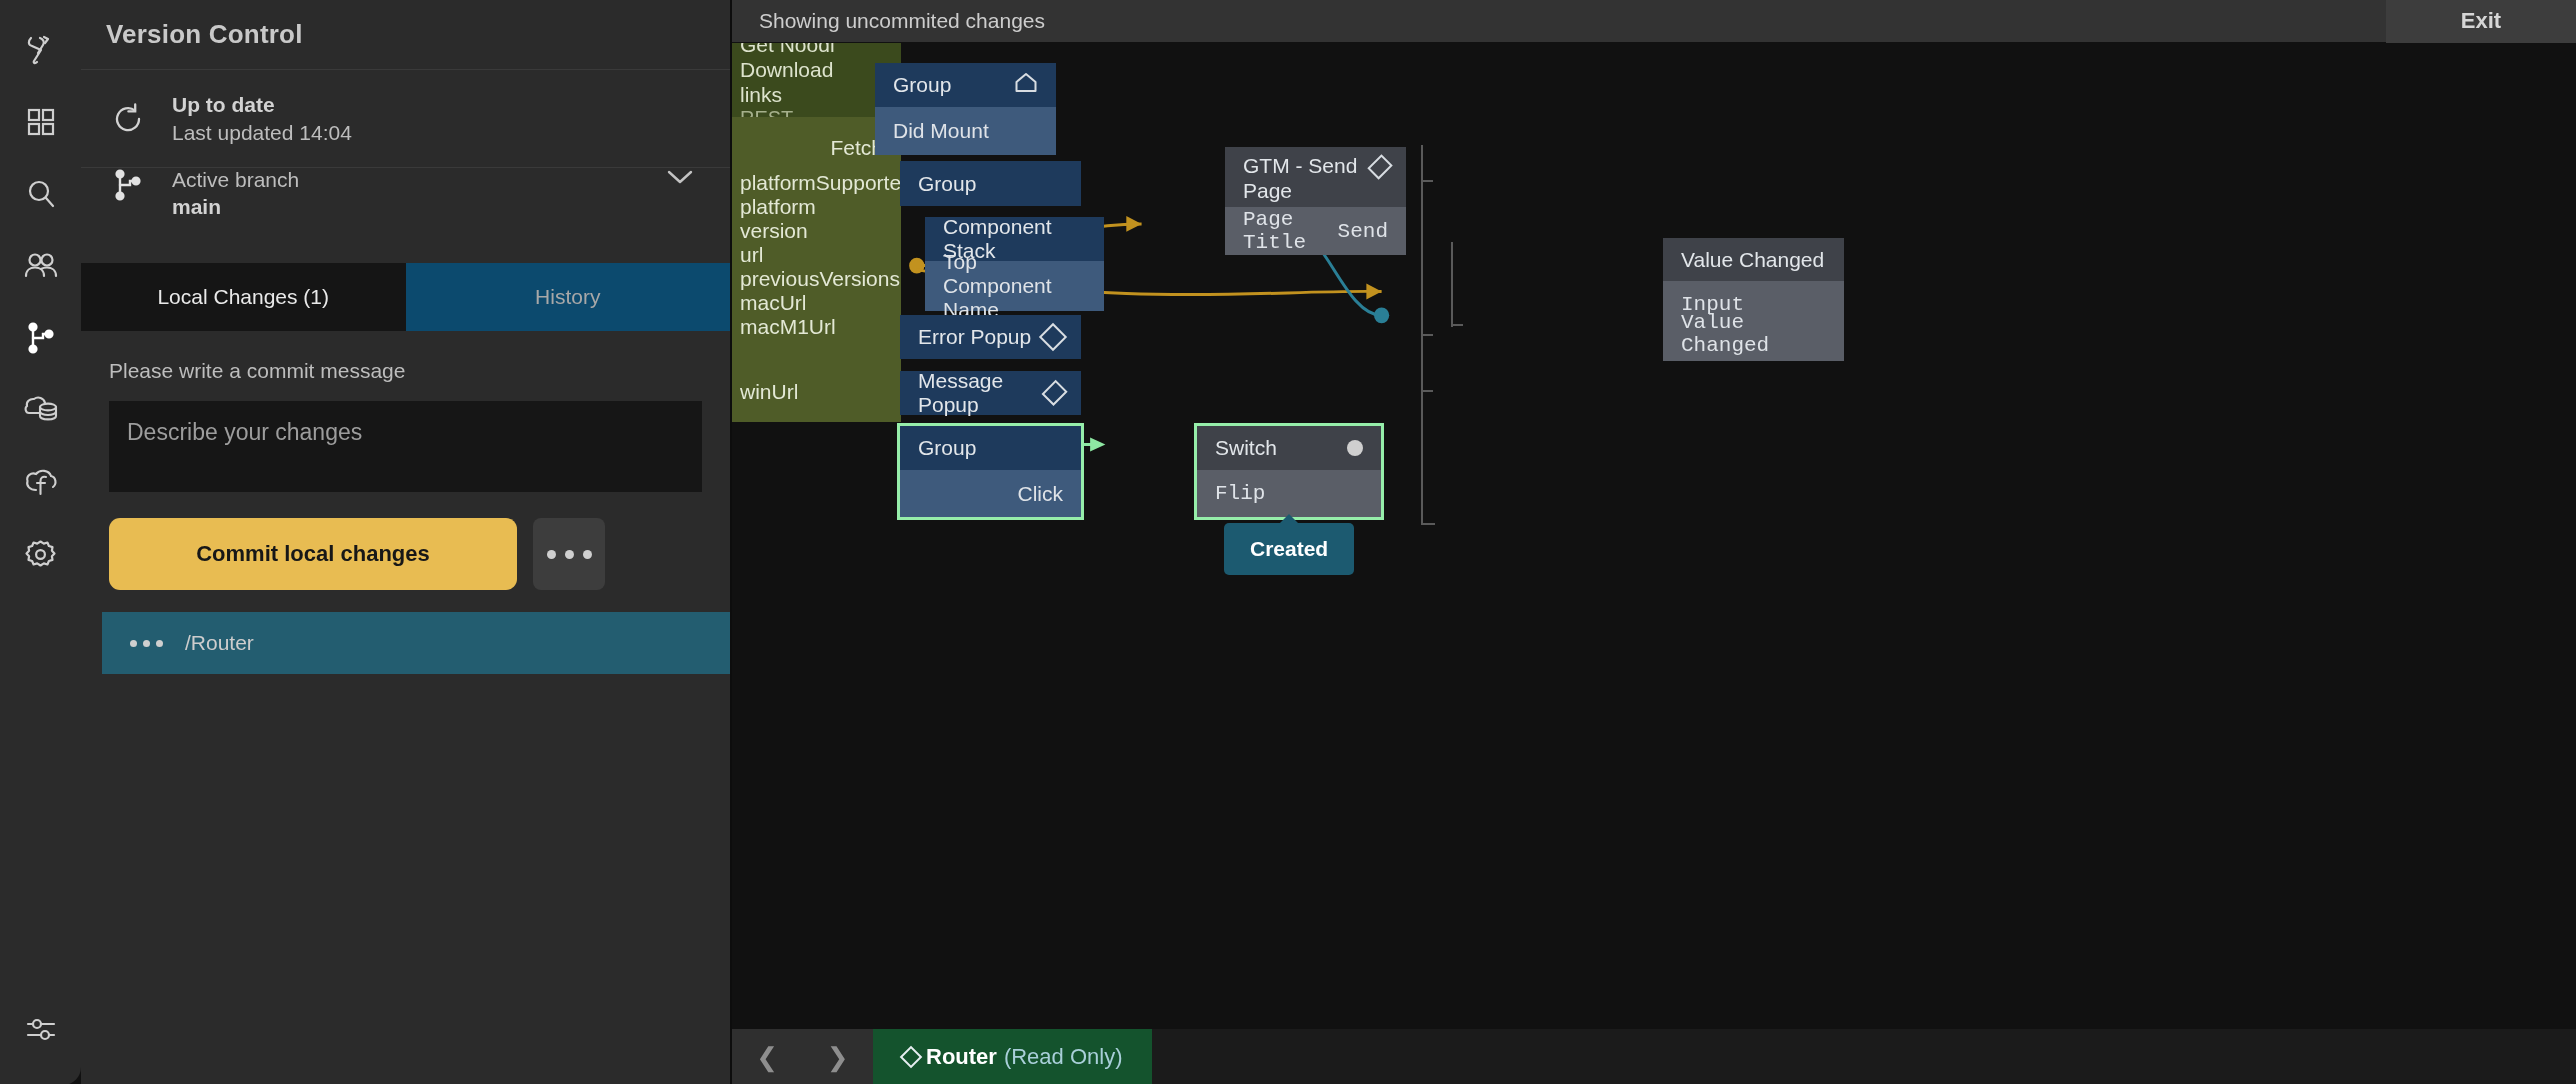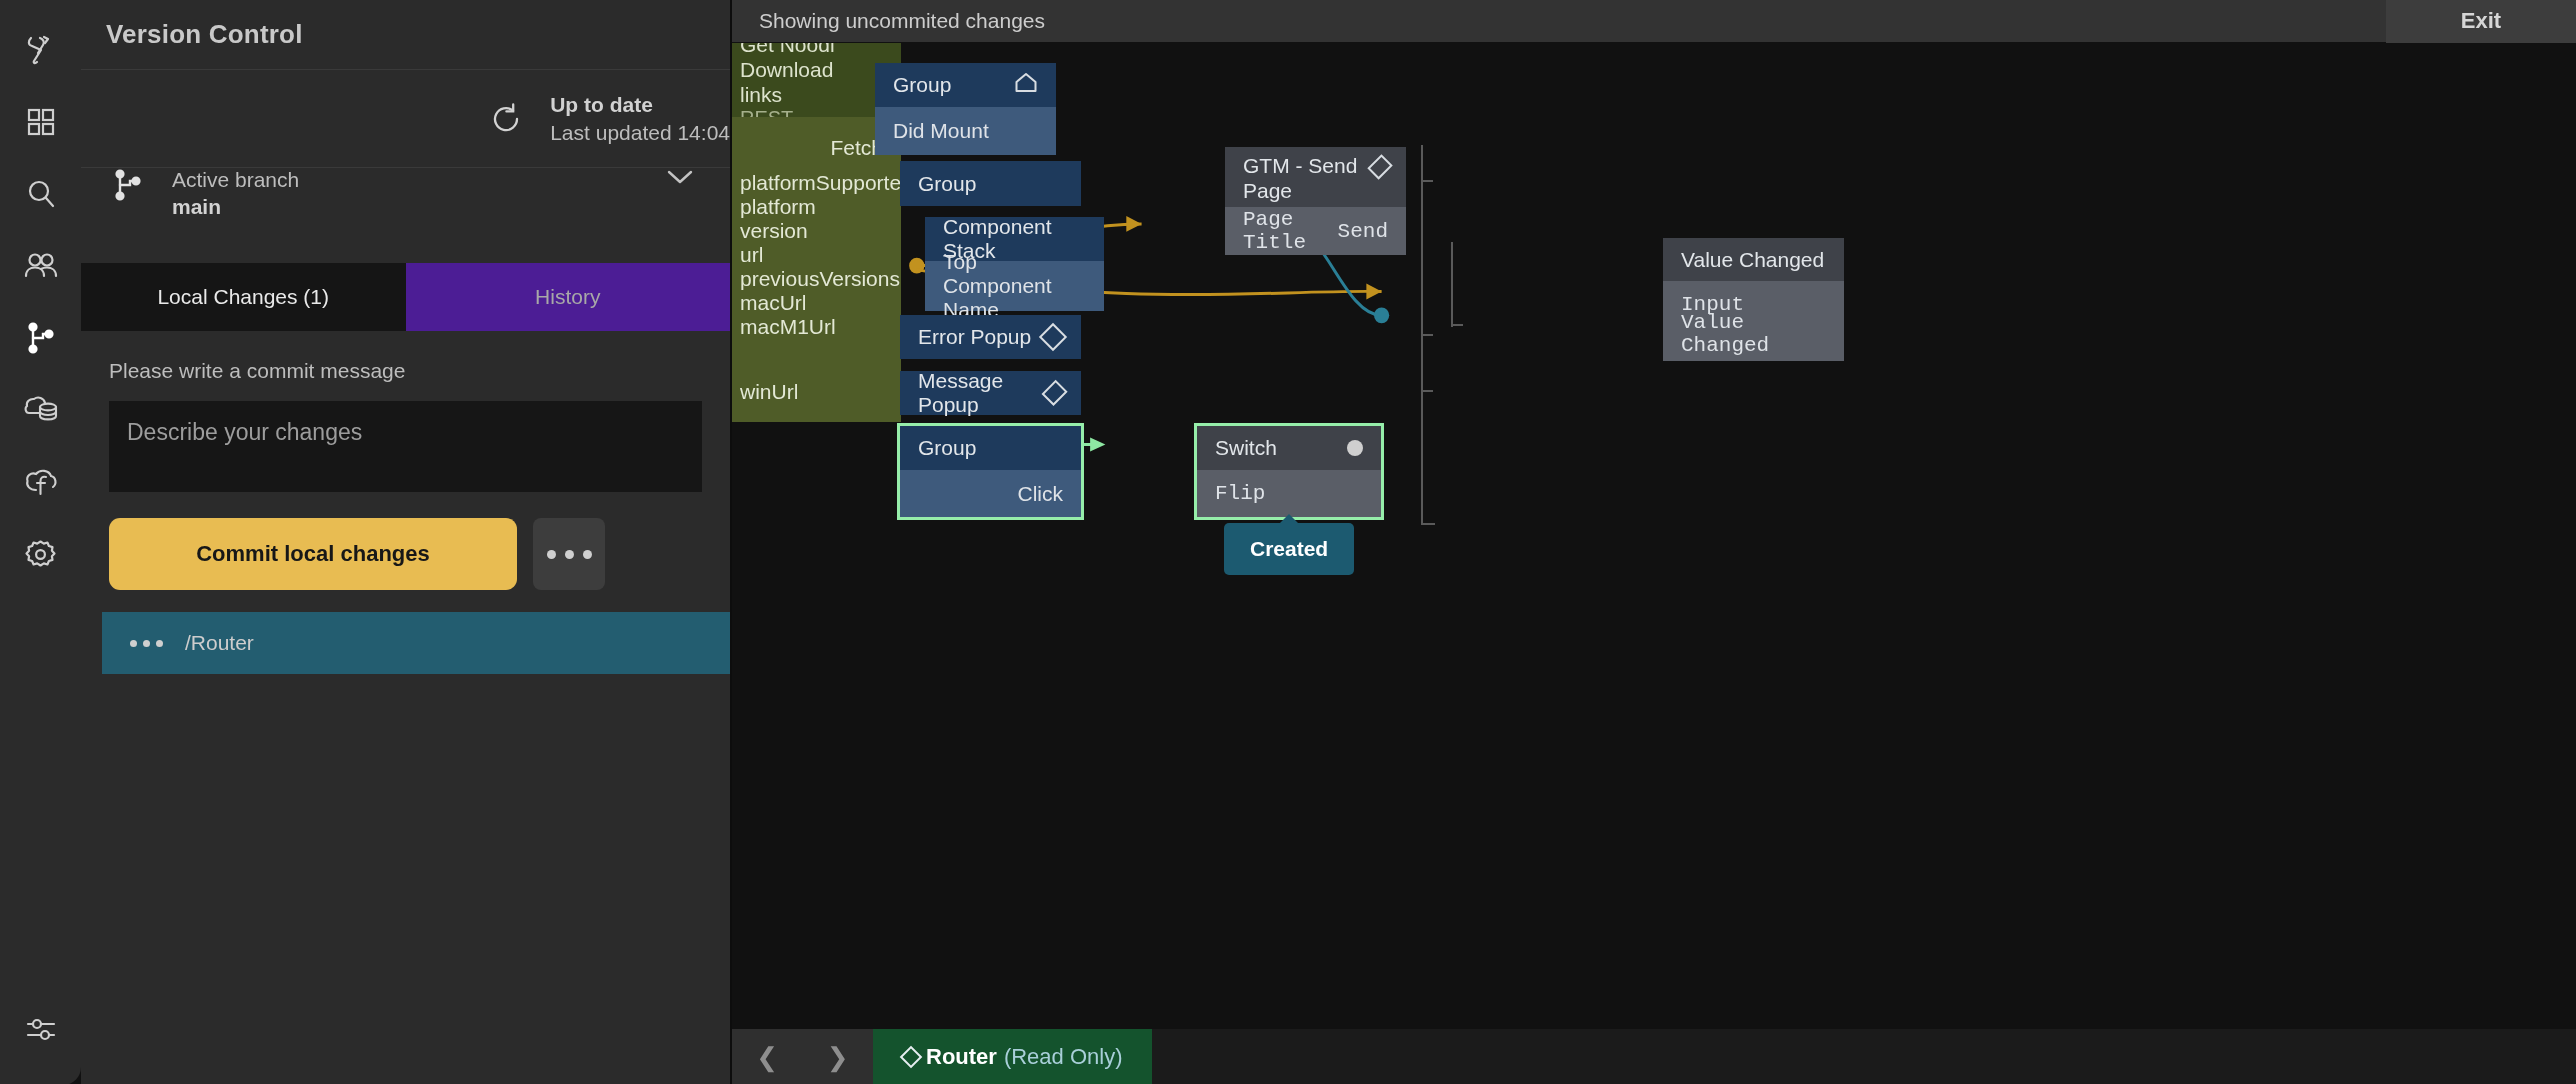--- a/index.html
+++ b/index.html
@@ -45,21 +45,20 @@
     height: 70px; display:flex; align-items:center;
     padding-left: 25px;
     border-bottom: 1px solid #3a3a3a;
   }
   .vc-title { font-size: 26px; font-weight: bold; color: #c9c9c9; letter-spacing: 0.2px; }
 
   .vc-status {
     height: 98px; display:flex; align-items:center; gap: 22px;
     padding-left: 25px;
     border-bottom: 1px solid #3a3a3a;
-    justify-content: flex-end;
   }
   .vc-status .ico { width: 44px; display:flex; justify-content:center; align-items:center; }
   .st-lines { display:flex; flex-direction:column; gap: 4px; }
   .st-primary { font-size: 21px; font-weight: bold; color: #d2d2d2; }
   .st-secondary { font-size: 21px; color: #bdbdbd; }
 
   .vc-branch {
     height: 95px; display:flex; align-items:flex-start; gap: 22px;
     padding-left: 25px; padding-right: 36px;
     cursor: pointer;
@@ -69,21 +68,21 @@
   .br-primary { font-size: 21px; color: #bdbdbd; }
   .br-secondary { font-size: 21px; font-weight: bold; color: #d2d2d2; }
 
   .vc-tabs { display:flex; height: 68px; }
   .vc-tab {
     flex: 1 1 50%;
     display:flex; align-items:center; justify-content:center;
     font-size: 21px; cursor: pointer;
   }
   .vc-tab.active { background: #151515; color: #e9e9e9; }
-  .vc-tab.inactive { background: #4c1d95; color: #a8a8a8; }
+  .vc-tab.inactive { background: #0c4a6e; color: #a8a8a8; }
 
   .vc-body { flex: 1 1 auto; background: #2b2b2b; position: relative; }
 
   .commit-label {
     font-size: 21px; color: #bdbdbd;
     padding: 28px 0 0 28px;
   }
   .commit-area-wrap { padding: 18px 28px 0 28px; }
   .commit-area {
     width: 100%; height: 91px;

